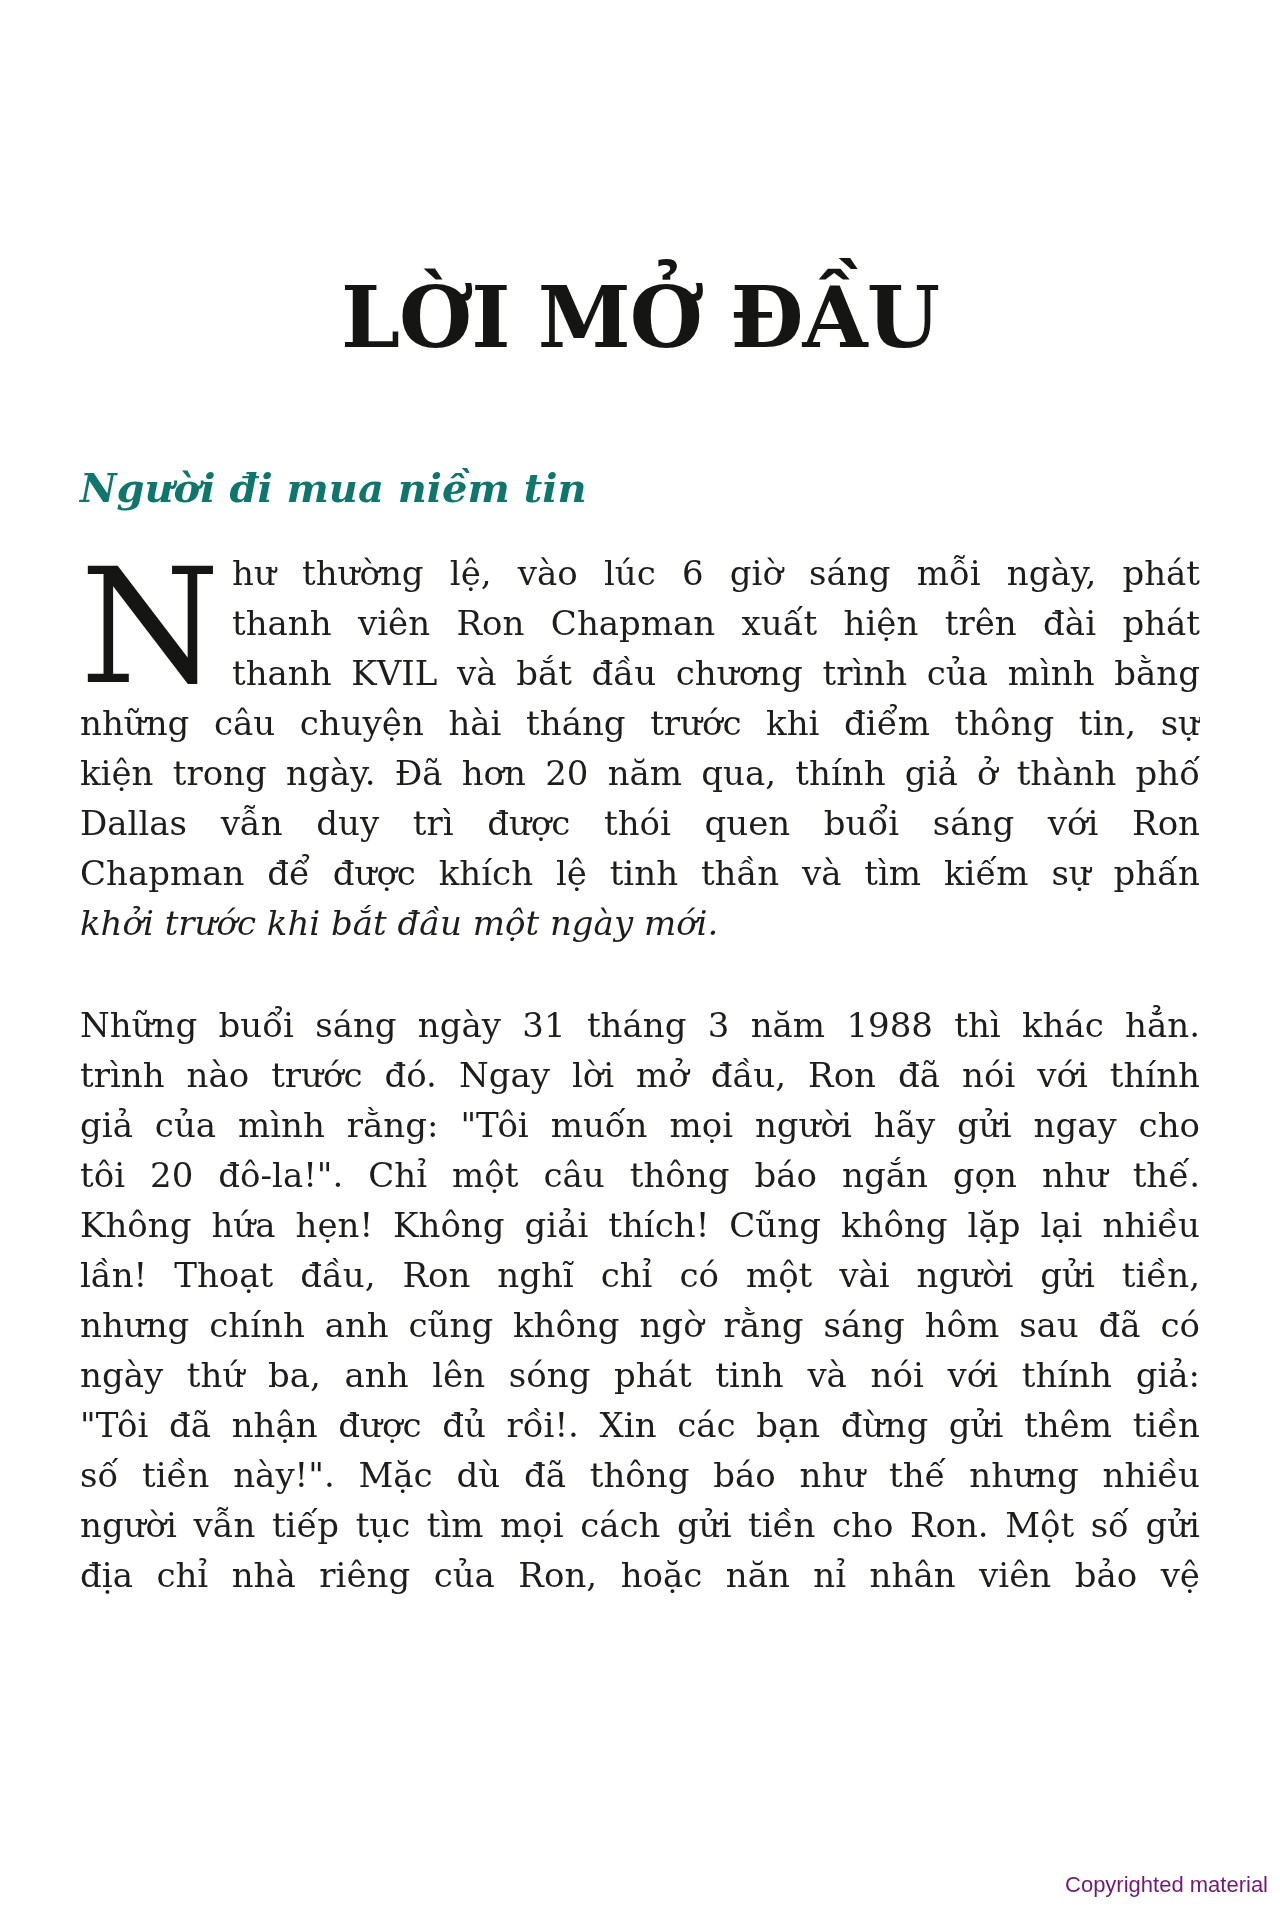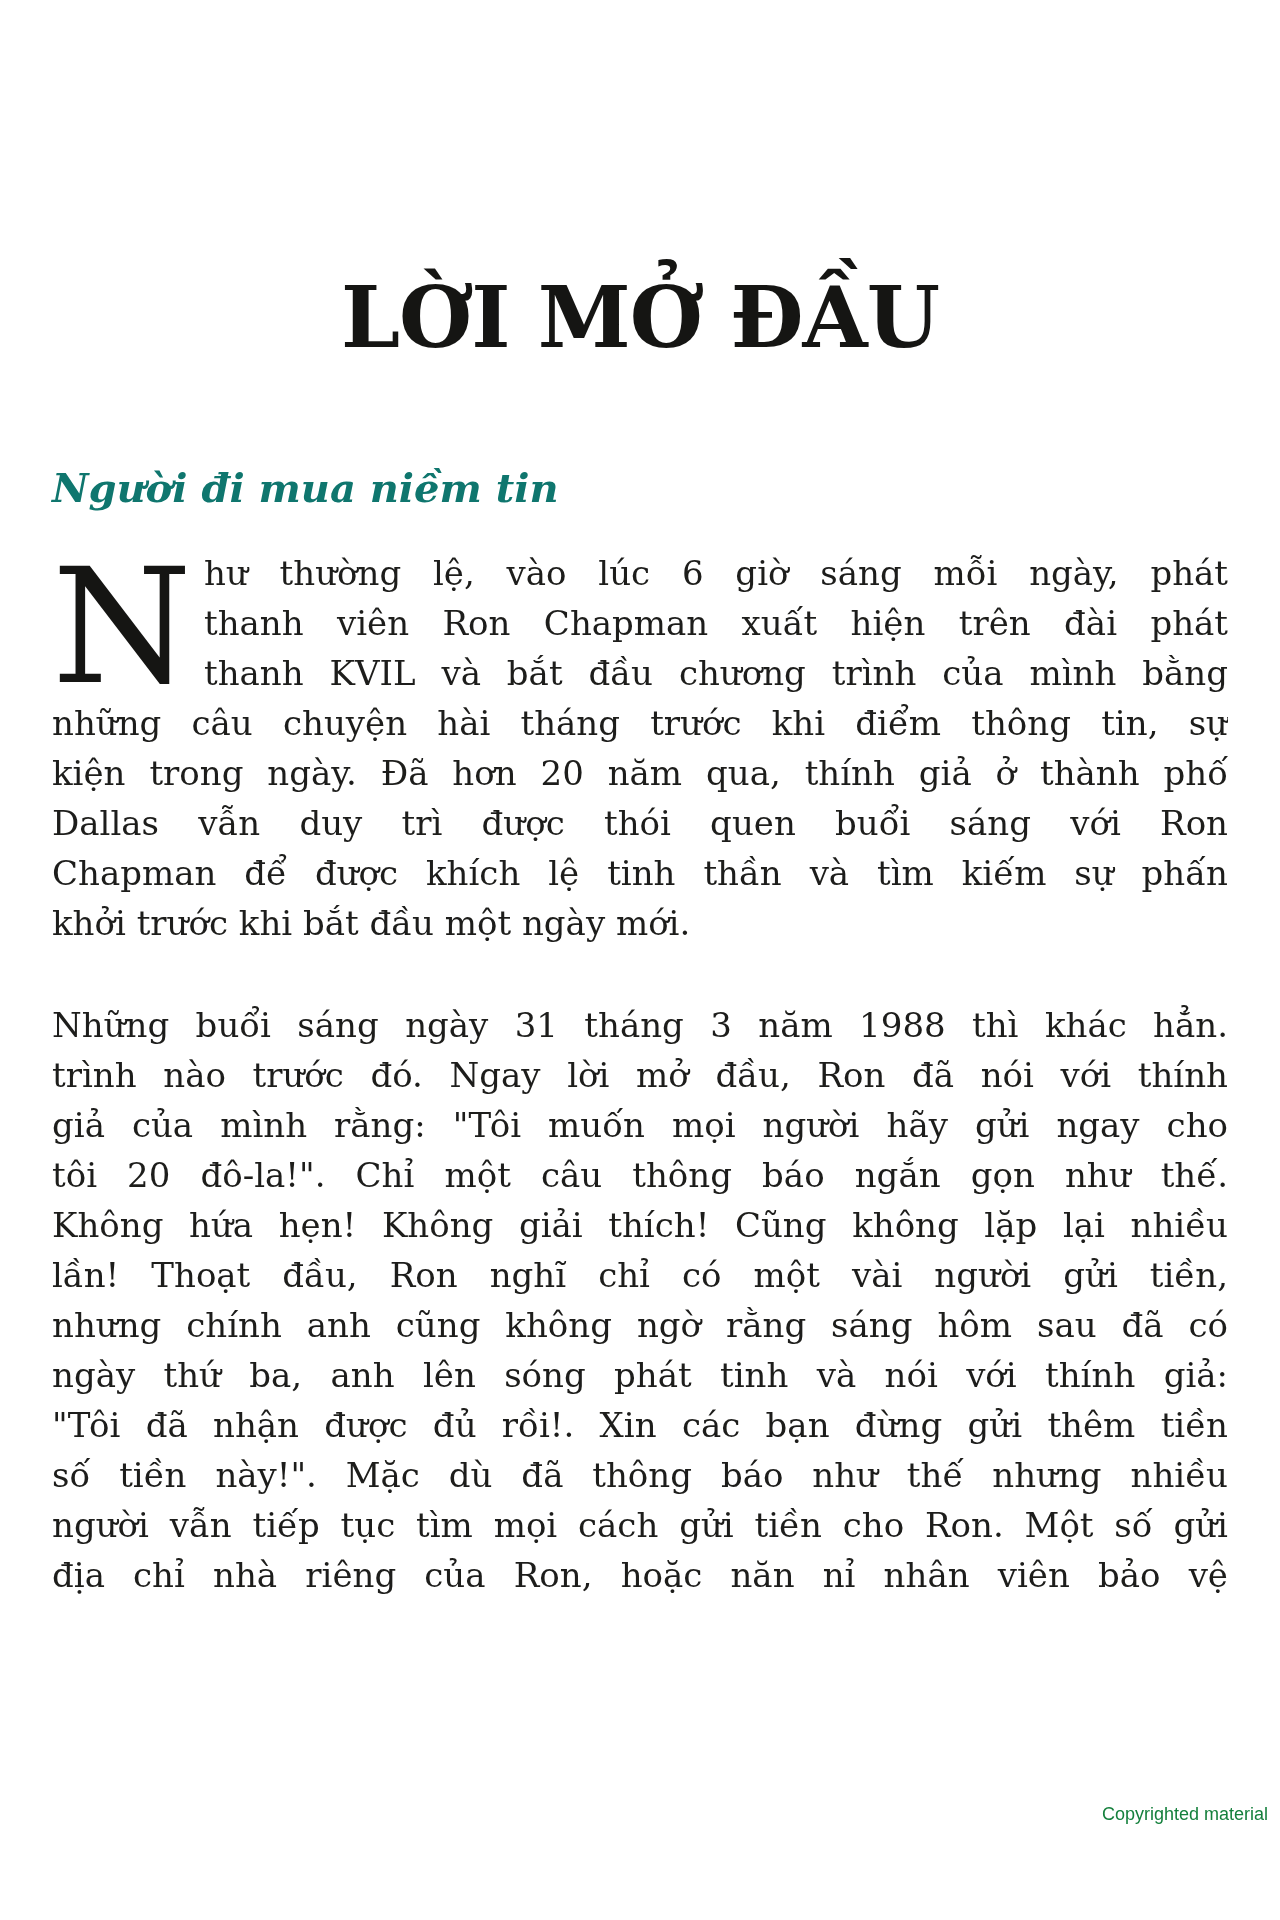--- a/index.html
+++ b/index.html
@@ -5,21 +5,21 @@
   html,body { margin:0; padding:0; background:#ffffff; }
   .page {
     position:relative;
     width:1280px; height:1920px;
     background:#ffffff;
     font-family:"DejaVu Serif", serif;
     color:#1d1d1b;
     overflow:hidden;
     margin:0 auto;
   }
-  .content { padding:0 52px; }
+  .content { padding:0 80px; }
 
   .title {
     margin:0;
     padding-top:263px;
     font-size:84px;
     line-height:1.3;
     font-weight:bold;
     letter-spacing:-1px;
     text-align:center;
     color:#151513;
@@ -40,39 +40,40 @@
 
   .para .line {
     height:50px;
     line-height:50px;
     text-align:justify;
     text-align-last:justify;
     overflow:hidden;
   }
   .para .line.line-last {
     text-align-last:left;
+    font-style:italic;
   }
 
   .dropcap {
     float:left;
     height:150px;
     line-height:158px;
     font-size:160px;
     padding-right:12px;
     font-weight:normal;
     color:#151513;
   }
 
   .copyright {
     position:absolute;
-    top:1804px;
+    top:1872px;
     right:12px;
     font-family:"Liberation Sans","DejaVu Sans",sans-serif;
-    font-size:18px;
-    color:#15803d;
+    font-size:22px;
+    color:#701a75;
   }
 </style>
 </head>
 <body>
 
 <div class="page">
   <div class="content">
 
     <h1 class="title">LỜI MỞ ĐẦU</h1>
 

